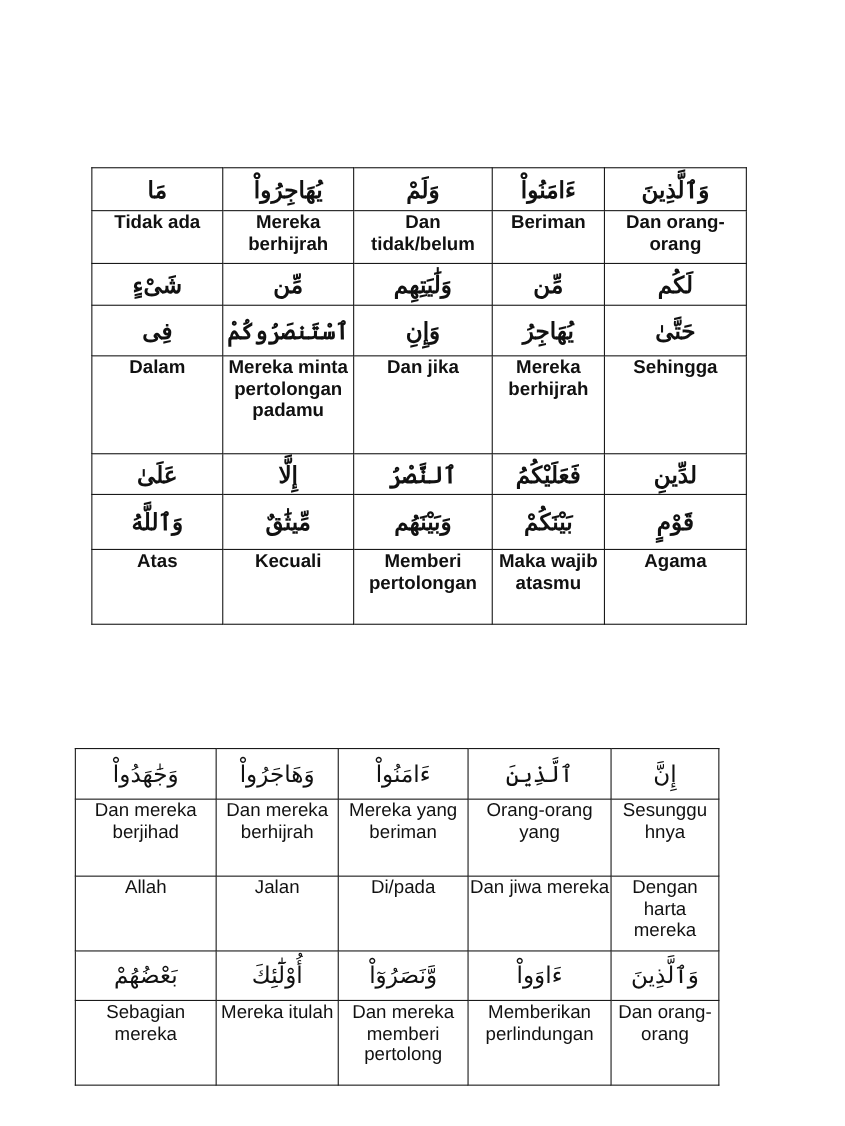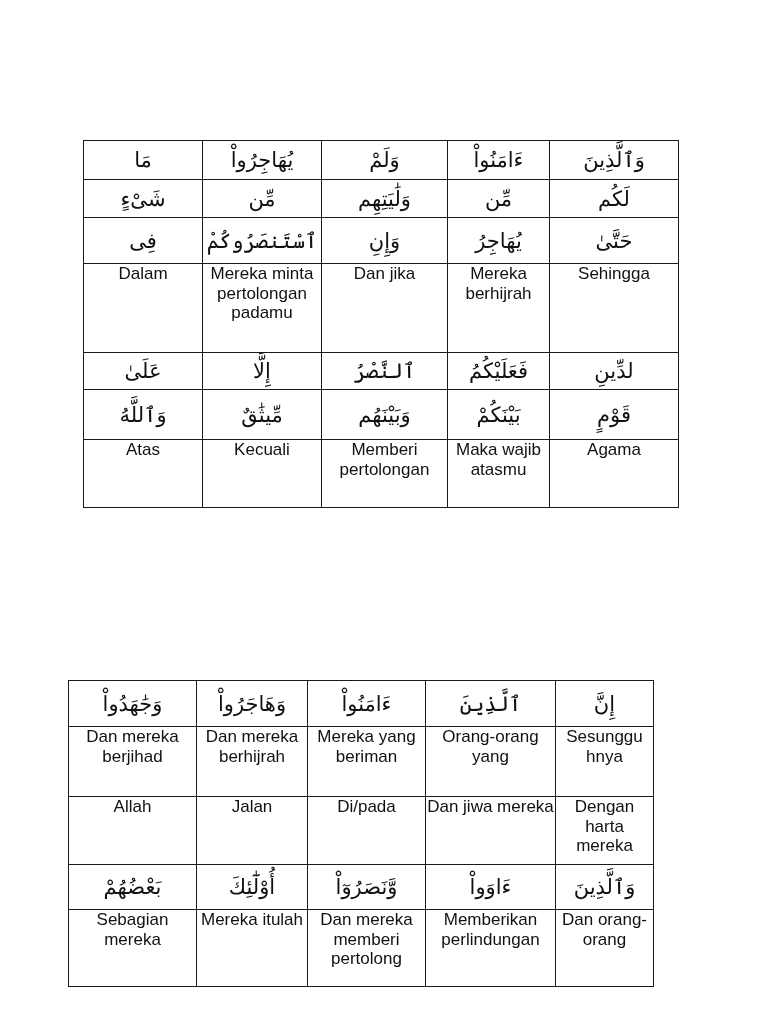--- a/index.html
+++ b/index.html
@@ -1,41 +1,48 @@
 <!DOCTYPE html>
 <html><head>
   <meta charset="utf-8">
   <style>
     html, body { margin: 0; padding: 0; background: #ffffff; }
     body { width: 768px; height: 1024px; position: relative; overflow: hidden; font-family: "Liberation Sans", "DejaVu Sans", sans-serif; color: #111; }
     table.vocab { position: absolute; border-collapse: collapse; table-layout: fixed; }
     table.vocab td { border: 1.5px solid #1a1a1a; text-align: center; padding: 0; }
     td.ar { font-family: "DejaVu Serif", "Liberation Serif", serif; font-size: 21px; vertical-align: middle; direction: rtl; }
     td.id { font-size: 17px; line-height: 19.5px; vertical-align: top; padding-top: 5px; }
-    #t1 { left: 83px; top: 140px; width: 595px; }
+    #t1 { left: 83px; top: 152px; width: 595px; font-weight: bold; }
     #t2 { left: 68px; top: 680px; width: 585px; }
   </style>
 </head>
 <body>
 
 <table id="t1" class="vocab">
   <colgroup>
       <col style="width:119px">
       <col style="width:119px">
       <col style="width:126px">
       <col style="width:102px">
       <col style="width:129px">
     </colgroup>
   <tbody>
     <tr style="height:39px">
       <td class="ar">مَا</td>
       <td class="ar">يُهَاجِرُواْ</td>
       <td class="ar">وَلَمْ</td>
       <td class="ar">ءَامَنُواْ</td>
       <td class="ar">وَٱلَّذِينَ</td>
+    </tr>
+    <tr style="height:48px">
+      <td class="id">Tidak ada</td>
+      <td class="id">Mereka berhijrah</td>
+      <td class="id">Dan tidak/belum</td>
+      <td class="id">Beriman</td>
+      <td class="id">Dan orang-orang</td>
     </tr>
     <tr style="height:38px">
       <td class="ar">شَىْءٍ</td>
       <td class="ar">مِّن</td>
       <td class="ar">وَلَٰيَتِهِم</td>
       <td class="ar">مِّن</td>
       <td class="ar">لَكُم</td>
     </tr>
     <tr style="height:46px">
       <td class="ar">فِى</td>

